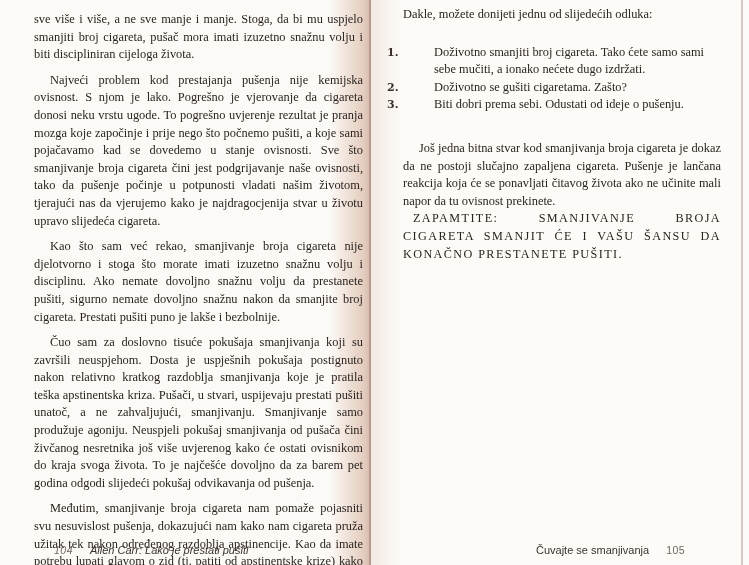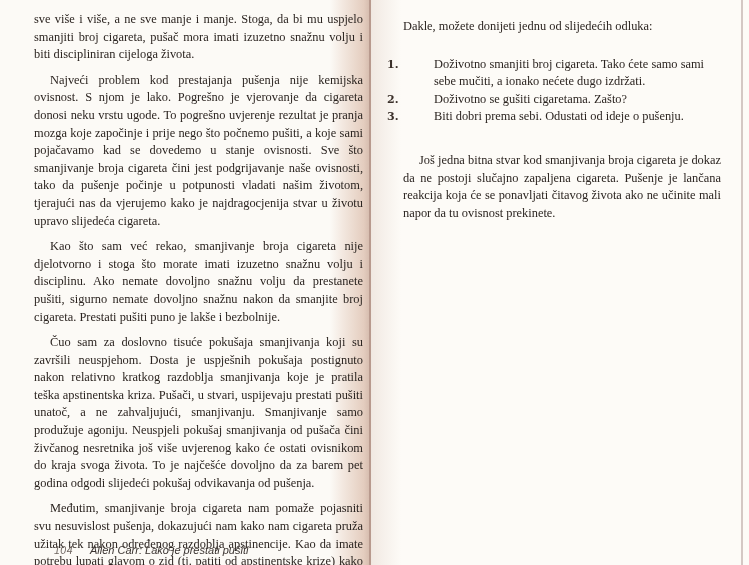--- a/index.html
+++ b/index.html
@@ -48,21 +48,21 @@
     line-height: 17.6px;
     text-align: justify;
     color: #2b2420;
   }
   .left-text { left: 34px; top: 11px; width: 329px; }
   .right-text { left: 403px; top: 6px; width: 318px; }
 
   .para { margin: 0; text-indent: 0; }
   .para.indent { text-indent: 16px; margin-top: 8px; }
 
-  .intro { margin: 12px 0 0 0; text-indent: 0; padding-left: 0; }
+  .intro { margin: 0 0 0 0; text-indent: 0; padding-left: 0; }
   .choices { list-style: none; margin: 20px 0 0 0; padding: 0; position: relative; left: -16px; }
   .choice { display: flex; align-items: flex-start; }
   .choice-num {
     width: 16px; flex: 0 0 16px;
     font-family: "DejaVu Serif", serif; font-weight: bold; font-size: 11px;
     color: #3b302a;
   }
   .choice-text { flex: 1; text-align: left; margin-left: 31px; }
 
   .gap { height: 18px; }
@@ -119,16 +119,20 @@
         <span class="choice-num">2.</span>
         <span class="choice-text">Doživotno se gušiti cigaretama. Zašto?</span>
       </li>
       <li class="choice">
         <span class="choice-num">3.</span>
         <span class="choice-text">Biti dobri prema sebi. Odustati od ideje o pušenju.</span>
       </li>
     </ol>
     <div class="gap"></div>
     <p class="para indent">Još jedna bitna stvar kod smanjivanja broja cigareta je dokaz da ne postoji slučajno zapaljena cigareta. Pušenje je lančana reakcija koja će se ponavljati čitavog života ako ne učinite mali napor da tu ovisnost prekinete.</p>
+    <p class="reminder">ZAPAMTITE: SMANJIVANJE BROJA CIGARETA SMANJIT ĆE I VAŠU ŠANSU DA KONAČNO PRESTANETE PUŠITI.</p>
   </div>
 
+  <div class="footer footer-right">
+    <span>Čuvajte se smanjivanja</span><span class="num">105</span>
+  </div>
 
 </div>
 
 </body></html>

